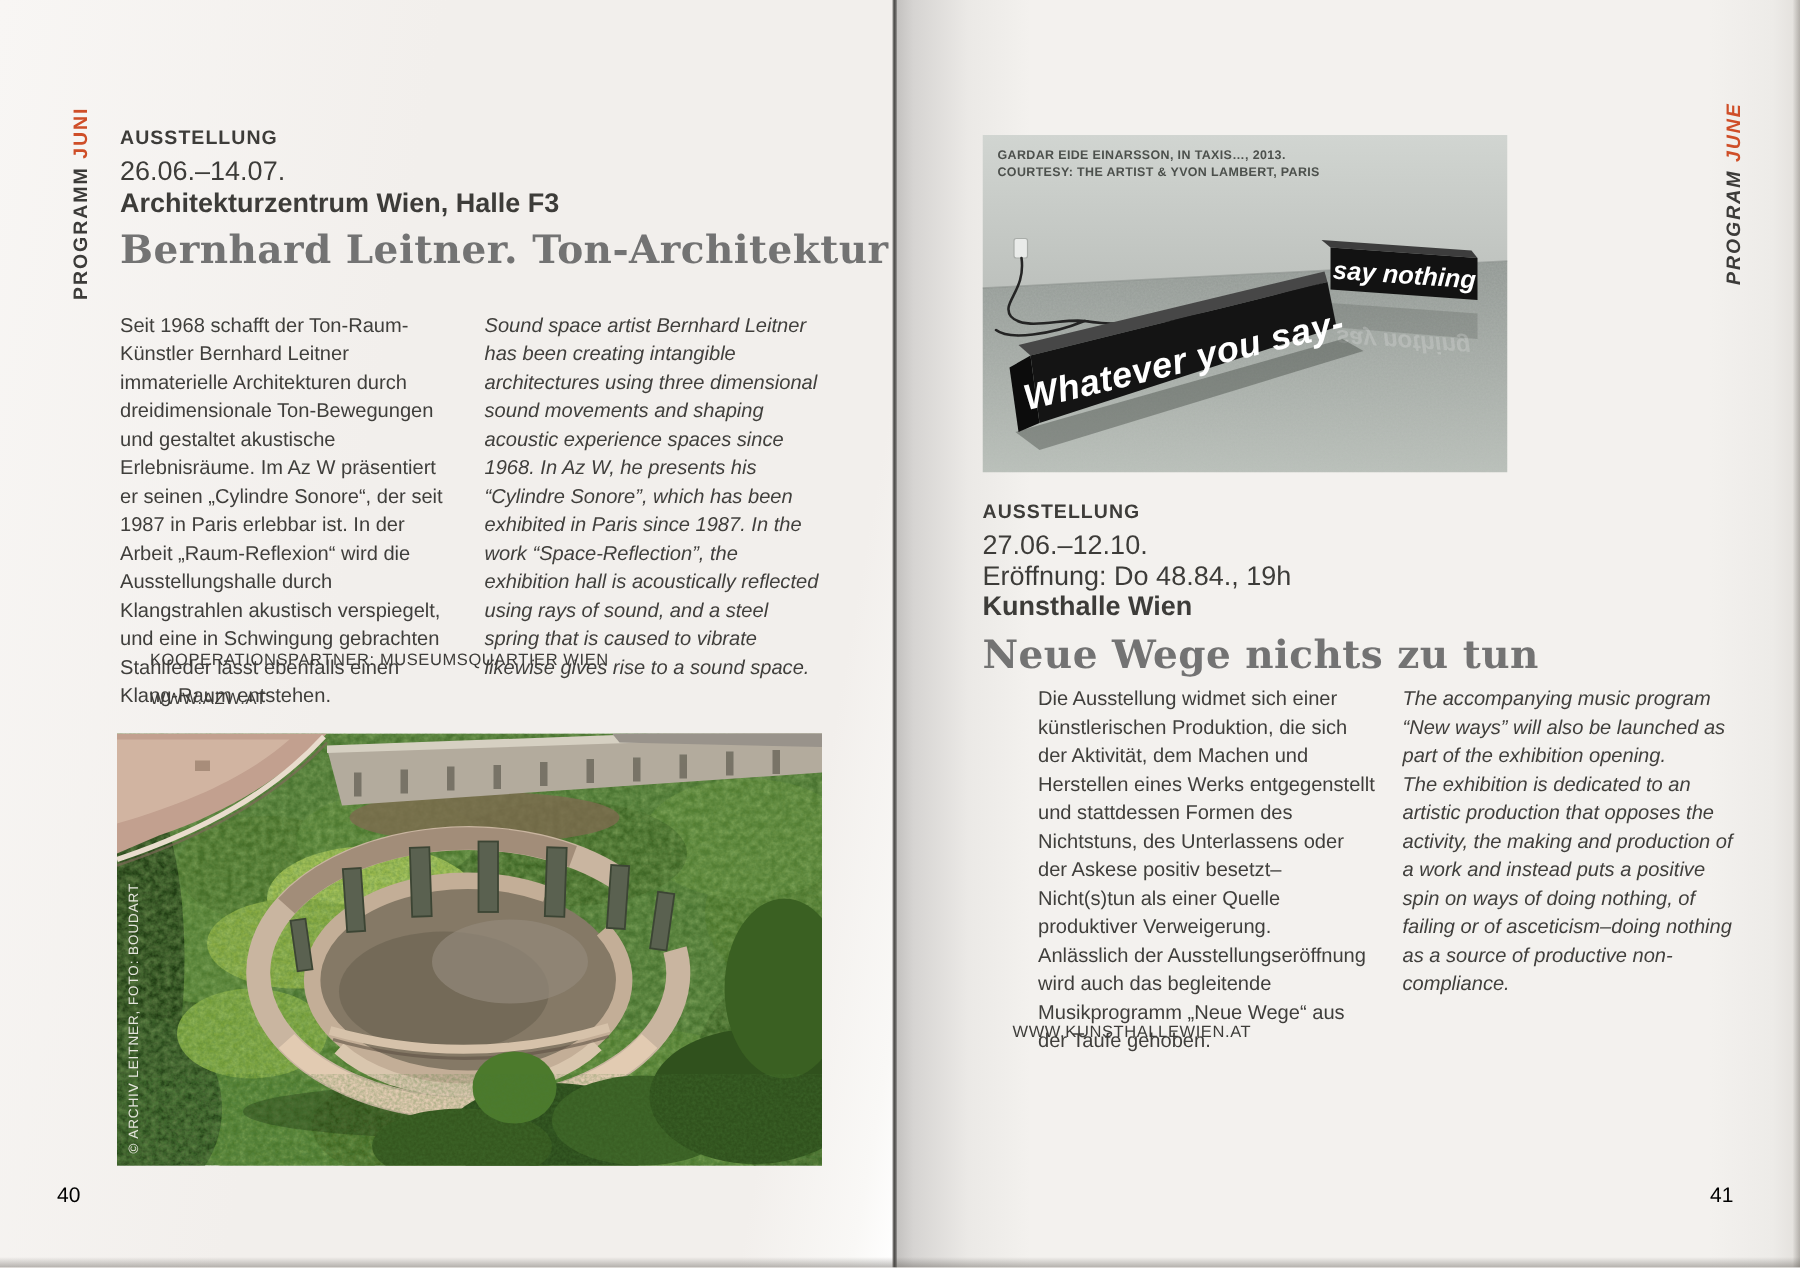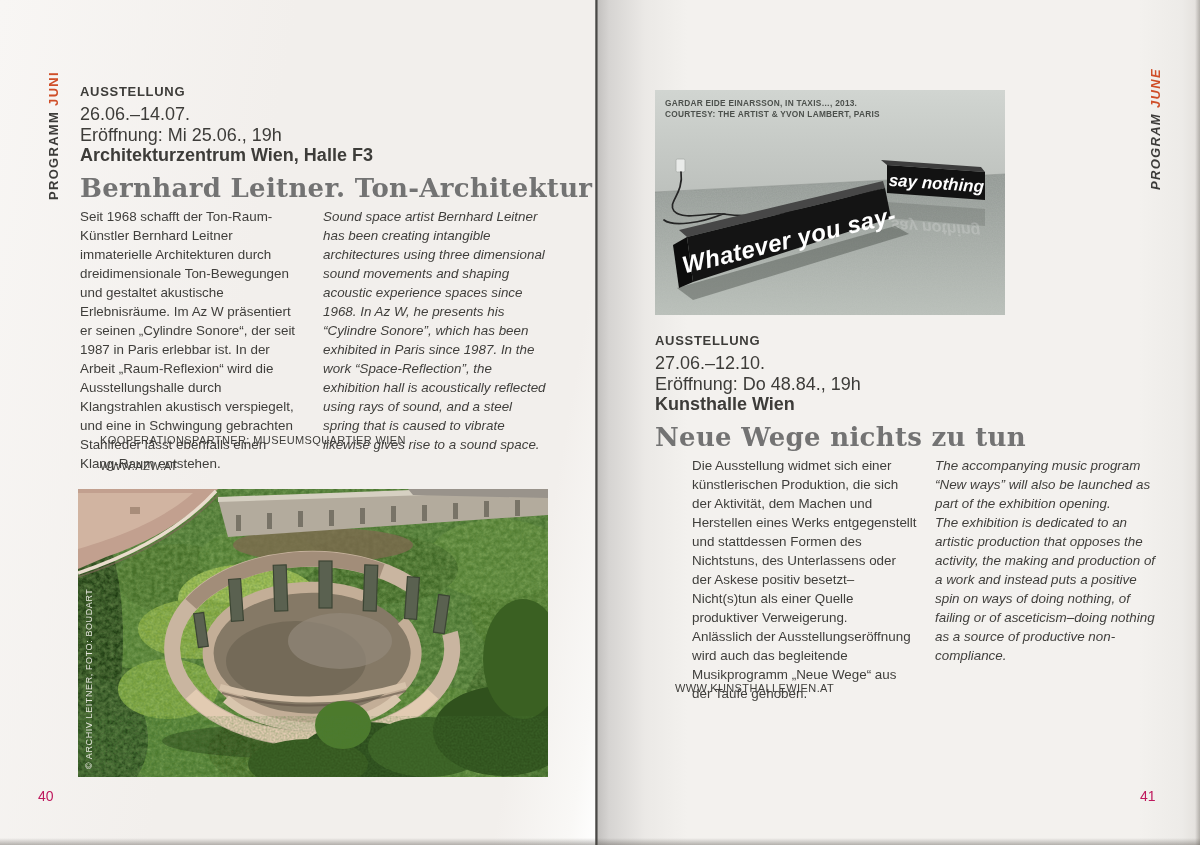--- a/index.html
+++ b/index.html
@@ -51,41 +51,40 @@
   .cols{position:absolute;display:flex;gap:17px;width:470px;}
   .cols-left{left:80px;top:207px;}
   .cols-right{left:692px;top:456px;}
   .col{width:226px;font-size:13.4px;line-height:19px;}
   .col.en{font-style:italic;color:#403f3c;}
   .col p{margin:0;}
   .smallline{position:absolute;font-size:11px;font-weight:normal;letter-spacing:.4px;color:#3d3c39;padding-left:20px;}
   .partner-left{left:80px;top:434px;}
   .site-left{left:80px;top:460px;}
   .site-right{left:655px;top:682px;}
-  .pagenum{position:absolute;font-size:14px;color:#be185d;}
+  .pagenum{position:absolute;font-size:14px;color:#000000;}
   .pn-left{left:38px;top:788px;}
   .pn-right{left:1140px;top:788px;}
   .photo{position:absolute;line-height:0;}
   .photo-left{left:78px;top:489px;width:470px;height:288px;}
   .photo-right{left:655px;top:90px;width:350px;height:225px;}
 </style>
 </head>
 <body>
 
 <div class="page page-left"></div>
 <div class="page page-right"></div>
 
 <div class="margin-tab tab-left">
   <span>PROGRAMM</span><span class="month">JUNI</span>
 </div>
 
 <div class="info info-left">
   <div class="kicker">AUSSTELLUNG</div>
   <div class="meta">26.06.–14.07.</div>
-  <div class="meta">Eröffnung: Mi 25.06., 19h</div>
   <div class="meta venue">Architekturzentrum Wien, Halle F3</div>
   <div class="title">Bernhard Leitner. Ton-Architektur</div>
 </div>
 
 <div class="cols cols-left">
   <div class="col de">
     <p>Seit 1968 schafft der Ton-Raum-Künstler Bernhard Leitner immaterielle Architekturen durch dreidimensionale Ton-Bewegungen und gestaltet akustische Erlebnisräume. Im Az W präsentiert er seinen „Cylindre Sonore“, der seit 1987 in Paris erlebbar ist. In der Arbeit „Raum-Reflexion“ wird die Ausstellungshalle durch Klangstrahlen akustisch verspiegelt, und eine in Schwingung gebrachten Stahlfeder lässt ebenfalls einen Klang-Raum entstehen.</p>
   </div>
   <div class="col en">
     <p>Sound space artist Bernhard Leitner has been creating intangible architectures using three dimensional sound movements and shaping acoustic experience spaces since 1968. In Az W, he presents his “Cylindre Sonore”, which has been exhibited in Paris since 1987. In the work “Space-Reflection”, the exhibition hall is acoustically reflected using rays of sound, and a steel spring that is caused to vibrate likewise gives rise to a sound space.</p>

